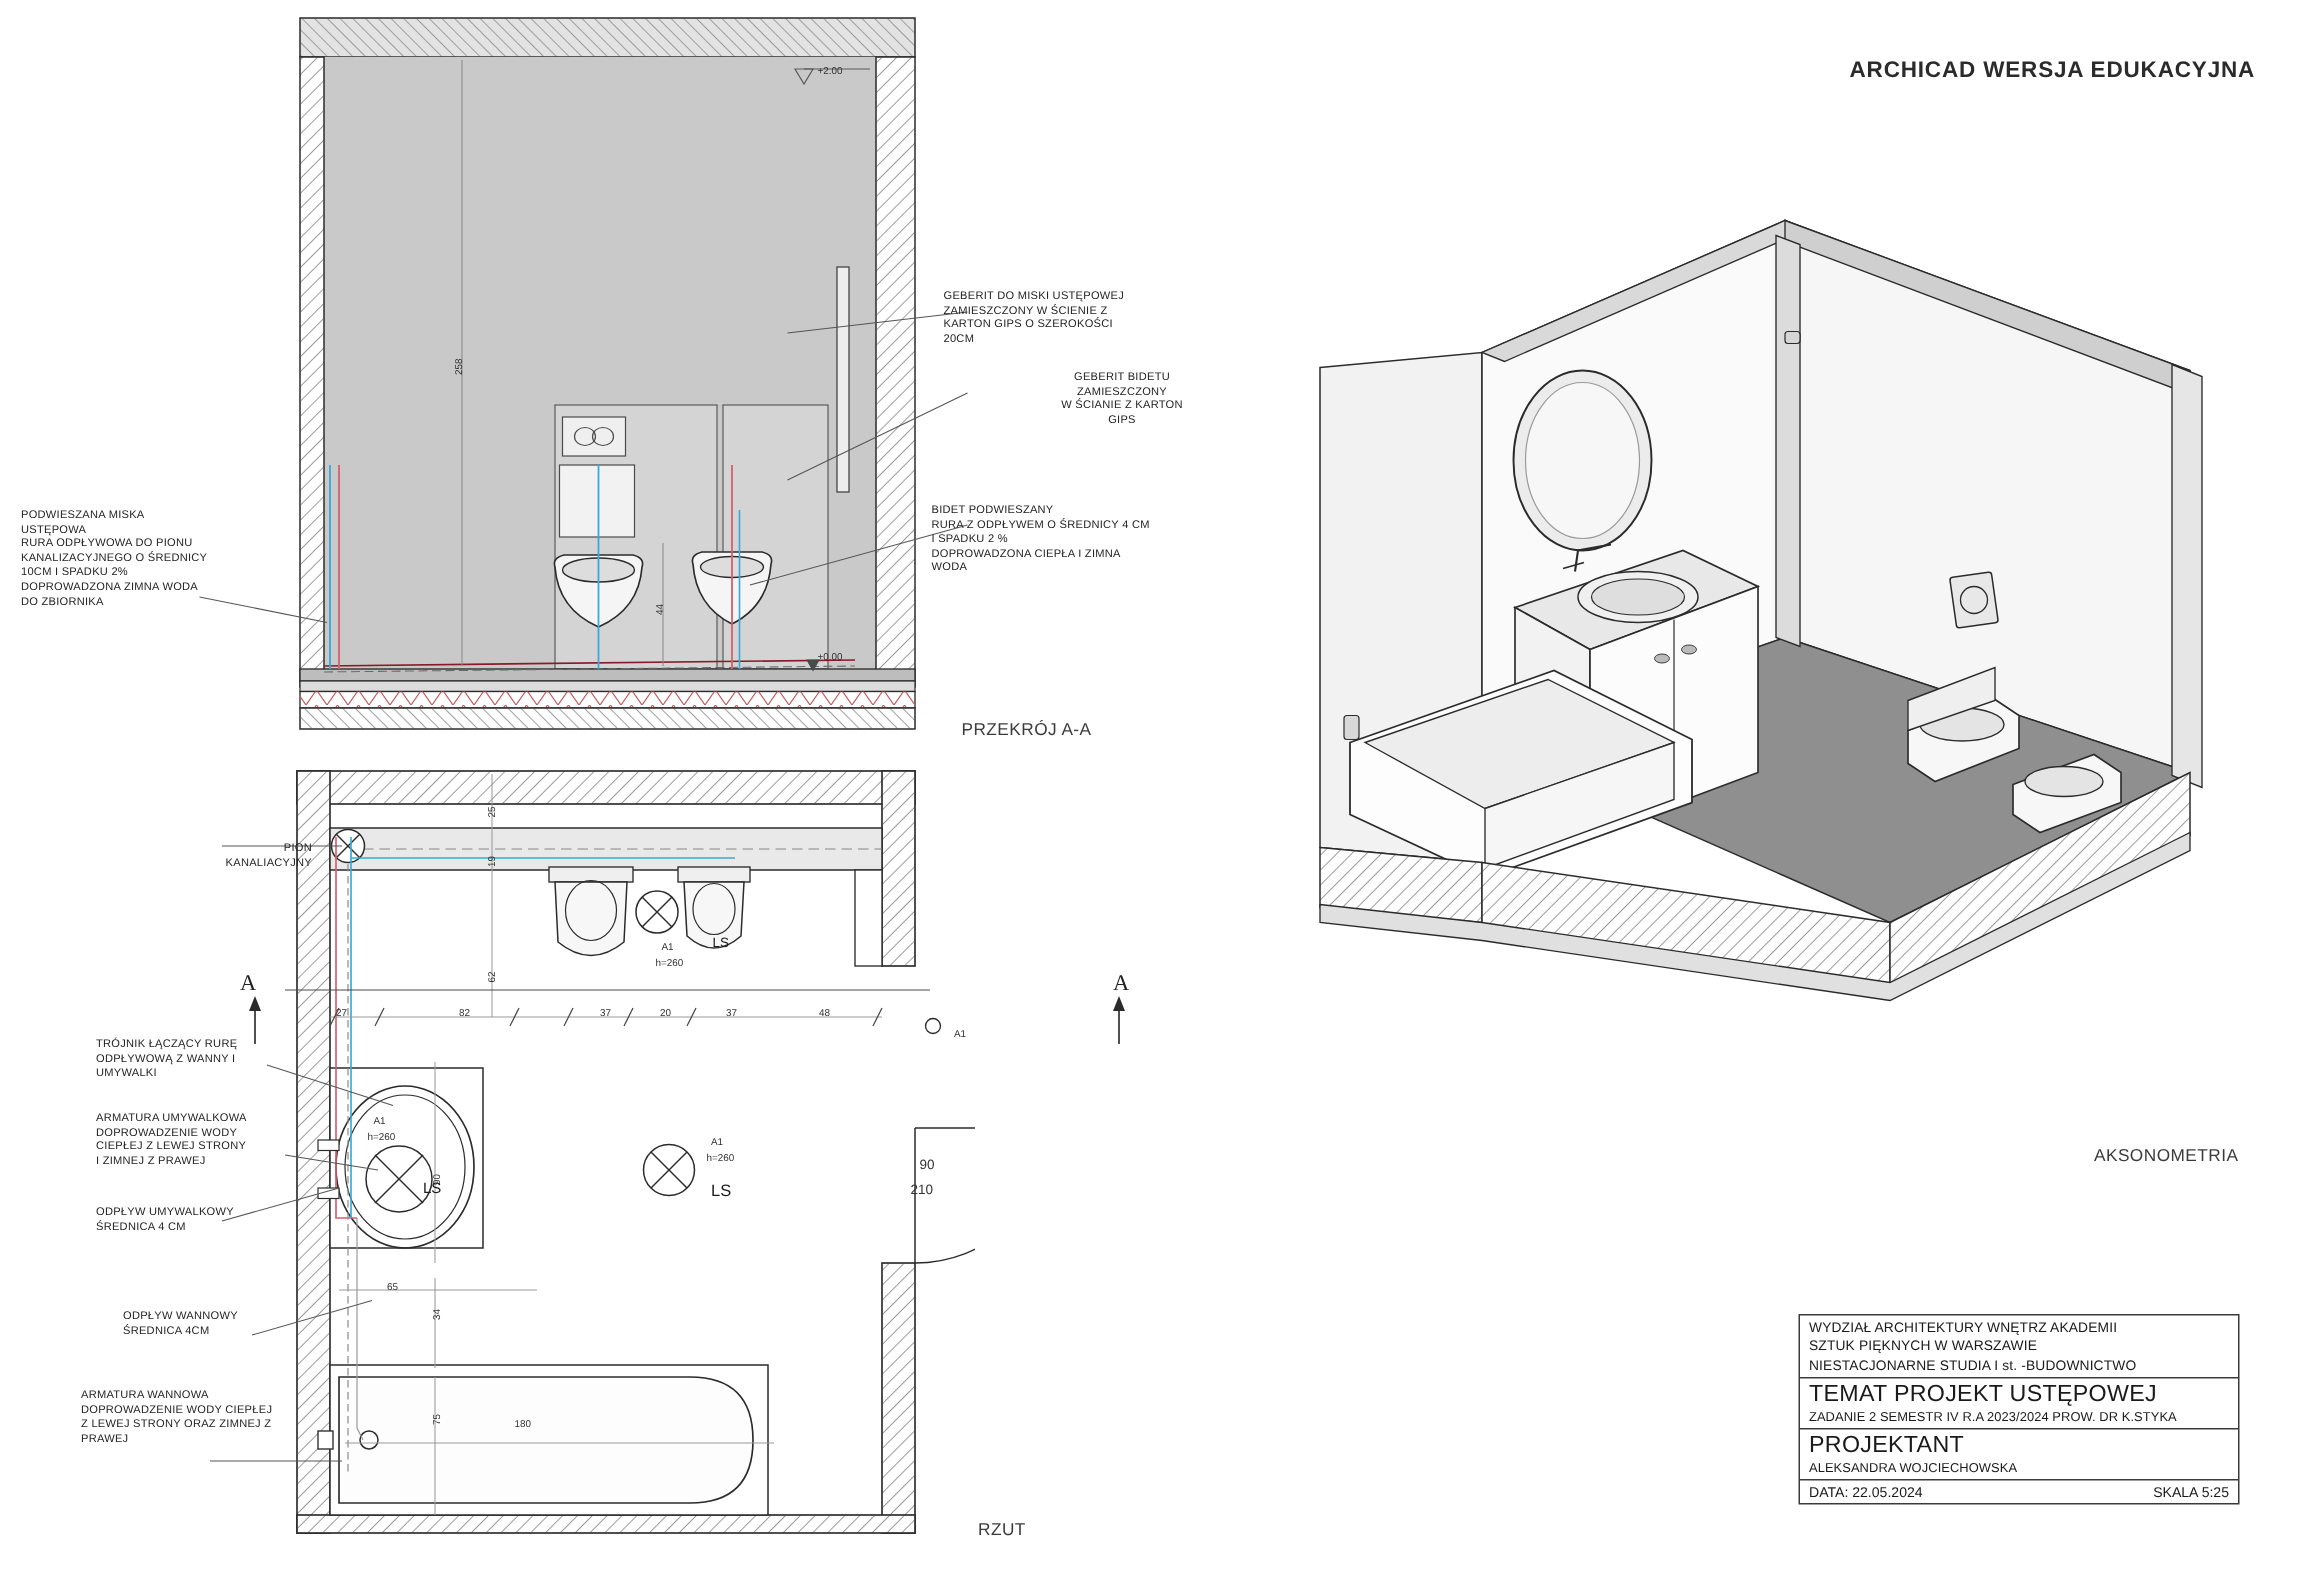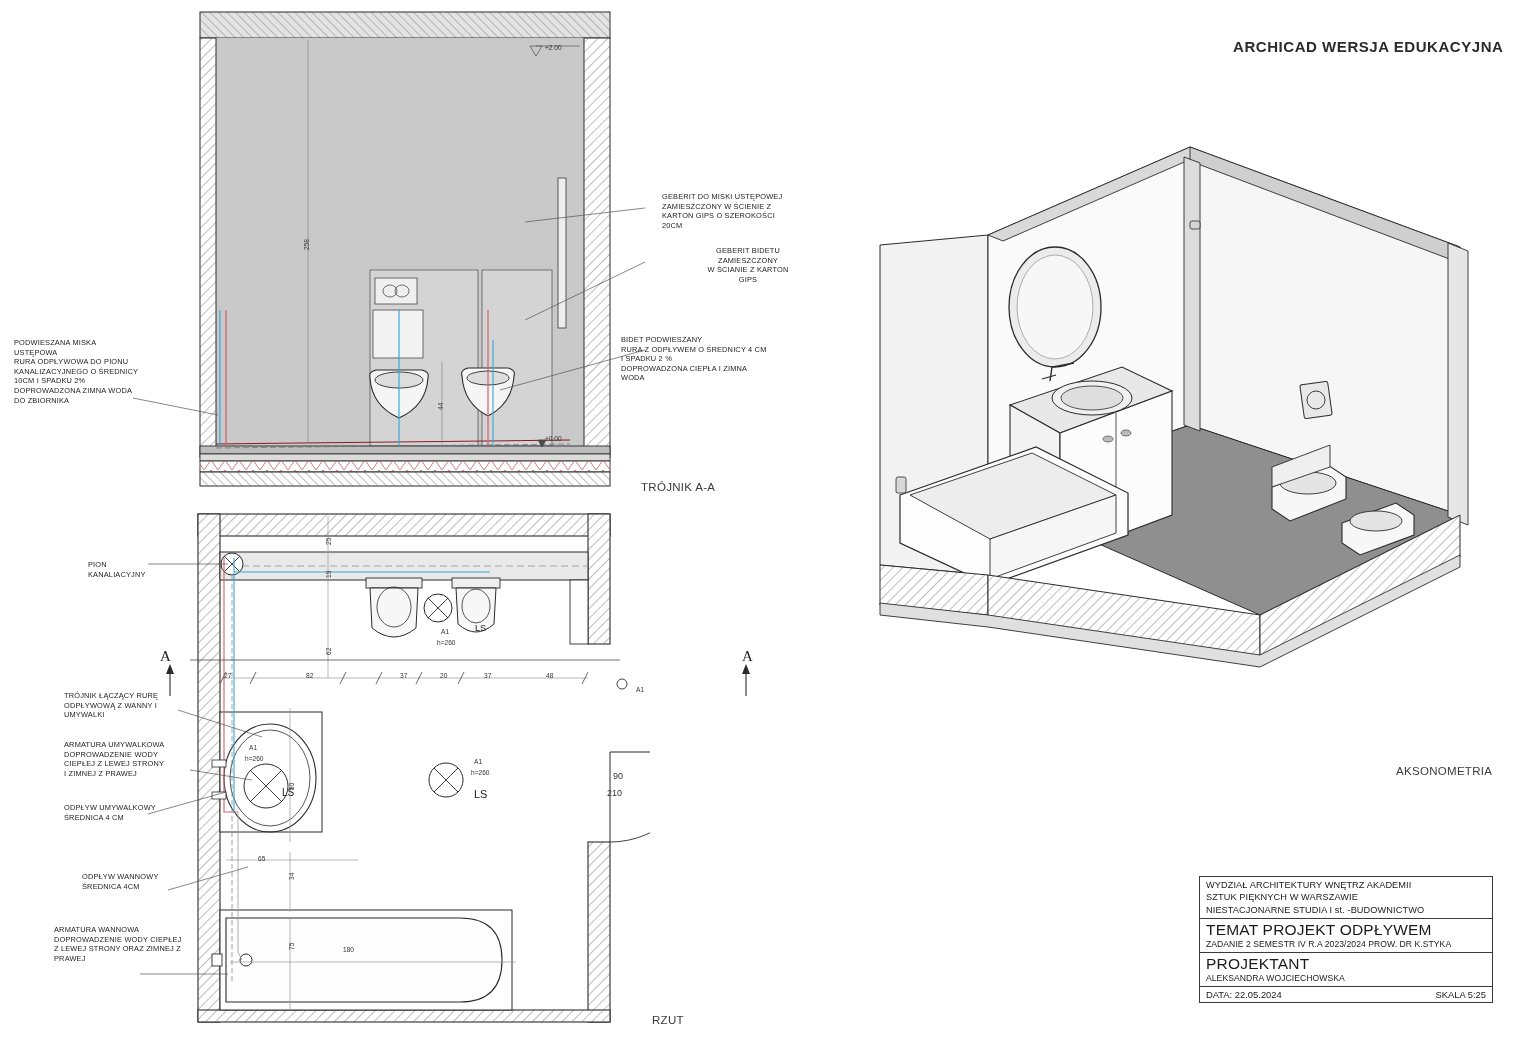--- a/index.html
+++ b/index.html
@@ -104,35 +104,35 @@
   <line x1="500" y1="390" x2="645" y2="350" stroke="#555" stroke-width="0.7"></line>
 </svg>
 
 <div class="abs txt" style="left:14px;top:338px;width:200px;">PODWIESZANA MISKA
 USTĘPOWA
 RURA ODPŁYWOWA DO PIONU
 KANALIZACYJNEGO O ŚREDNICY
 10CM  I SPADKU 2%
 DOPROWADZONA ZIMNA WODA
 DO ZBIORNIKA</div>
-<div class="abs txt" style="left:662px;top:192px;width:190px;">GEBERIT DO MISKI USTĘPOWEJ
+<div class="abs txt" style="left:629px;top:192px;width:190px;">GEBERIT DO MISKI USTĘPOWEJ
 ZAMIESZCZONY W ŚCIENIE Z
 KARTON GIPS O SZEROKOŚCI
 20CM</div>
 <div class="abs txt" style="left:653px;top:246px;width:190px;text-align:center;">GEBERIT BIDETU
 ZAMIESZCZONY
 W ŚCIANIE Z KARTON
 GIPS</div>
 <div class="abs txt" style="left:621px;top:335px;width:200px;">BIDET PODWIESZANY
 RURA Z ODPŁYWEM O ŚREDNICY 4 CM
 I SPADKU 2 %
 DOPROWADZONA CIEPŁA I ZIMNA
 WODA</div>
 
-<div class="abs title-lbl" style="left:641px;top:481px;">TRÓJNIK A-A</div>
+<div class="abs title-lbl" style="left:641px;top:481px;">PRZEKRÓJ A-A</div>
 
 <div class="abs" style="left:190px;top:512px;">
 <svg width="460" height="520" viewBox="0 0 460 520">
   <defs>
     <pattern id="phatch" width="7" height="7" patternTransform="rotate(45)" patternUnits="userSpaceOnUse">
       <line x1="0" y1="0" x2="0" y2="7" stroke="#3f3f3f" stroke-width="0.7"></line>
     </pattern>
   </defs>
 
   <rect x="8" y="2" width="412" height="22" fill="#fff" stroke="#2b2b2b" stroke-width="1.1"></rect>
@@ -222,21 +222,21 @@
 
 <svg class="abs" style="left:0px;top:512px;" width="660" height="520">
   <line x1="148" y1="52" x2="228" y2="52" stroke="#555" stroke-width="0.7"></line>
   <line x1="178" y1="198" x2="262" y2="225" stroke="#555" stroke-width="0.7"></line>
   <line x1="190" y1="258" x2="252" y2="268" stroke="#555" stroke-width="0.7"></line>
   <line x1="148" y1="302" x2="226" y2="280" stroke="#555" stroke-width="0.7"></line>
   <line x1="168" y1="378" x2="248" y2="355" stroke="#555" stroke-width="0.7"></line>
   <line x1="140" y1="462" x2="228" y2="462" stroke="#555" stroke-width="0.7"></line>
 </svg>
 
-<div class="abs txt" style="left:88px;top:560px;width:120px;">PION
+<div class="abs txt" style="left:88px;top:560px;width:120px;text-align:right;">PION
 KANALIACYJNY</div>
 <div class="abs txt" style="left:64px;top:691px;width:170px;">TRÓJNIK ŁĄCZĄCY RURĘ
 ODPŁYWOWĄ Z WANNY I
 UMYWALKI</div>
 <div class="abs txt" style="left:64px;top:740px;width:170px;">ARMATURA UMYWALKOWA
 DOPROWADZENIE WODY
 CIEPŁEJ Z LEWEJ STRONY
 I ZIMNEJ Z PRAWEJ</div>
 <div class="abs txt" style="left:64px;top:803px;width:170px;">ODPŁYW UMYWALKOWY
 ŚREDNICA 4 CM</div>
@@ -356,21 +356,21 @@
 </div>
 <div class="abs title-lbl" style="left:1396px;top:765px;">AKSONOMETRIA</div>
 
 <div class="abs" id="titleblock">
   <div class="row">
     <div class="tb-school">WYDZIAŁ ARCHITEKTURY WNĘTRZ AKADEMII</div>
     <div class="tb-school">SZTUK PIĘKNYCH W WARSZAWIE</div>
     <div class="tb-school">NIESTACJONARNE STUDIA I st. -BUDOWNICTWO</div>
   </div>
   <div class="row">
-    <div class="tb-big">TEMAT PROJEKT ODPŁYWEM</div>
+    <div class="tb-big">TEMAT PROJEKT USTĘPOWEJ</div>
     <div class="tb-sml">ZADANIE 2 SEMESTR IV R.A 2023/2024  PROW. DR K.STYKA</div>
   </div>
   <div class="row">
     <div class="tb-big">PROJEKTANT</div>
     <div class="tb-sml">ALEKSANDRA WOJCIECHOWSKA</div>
   </div>
   <div class="row tb-foot">
     <span>DATA: 22.05.2024</span>
     <span>SKALA 5:25</span>
   </div>

